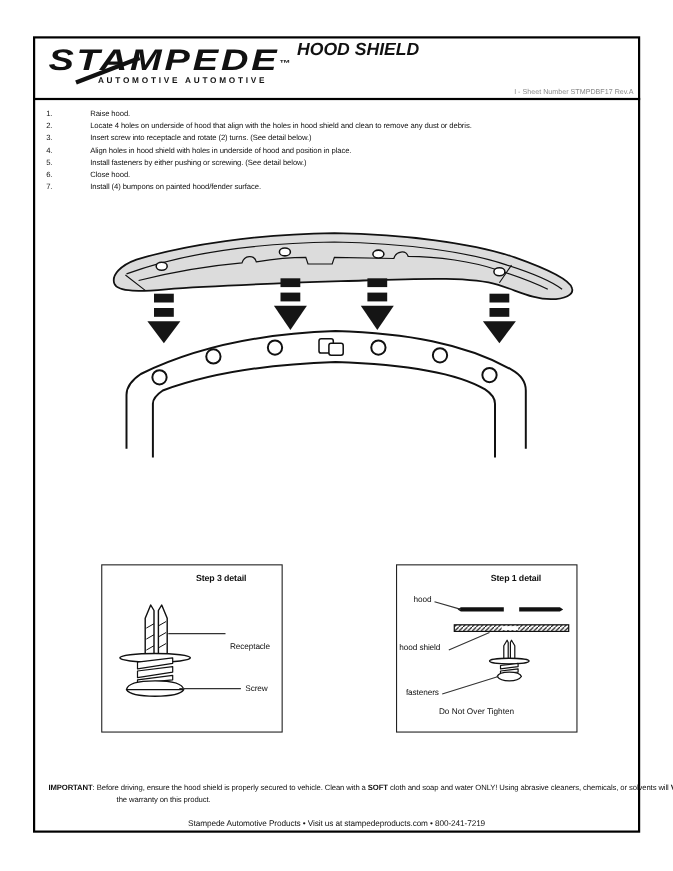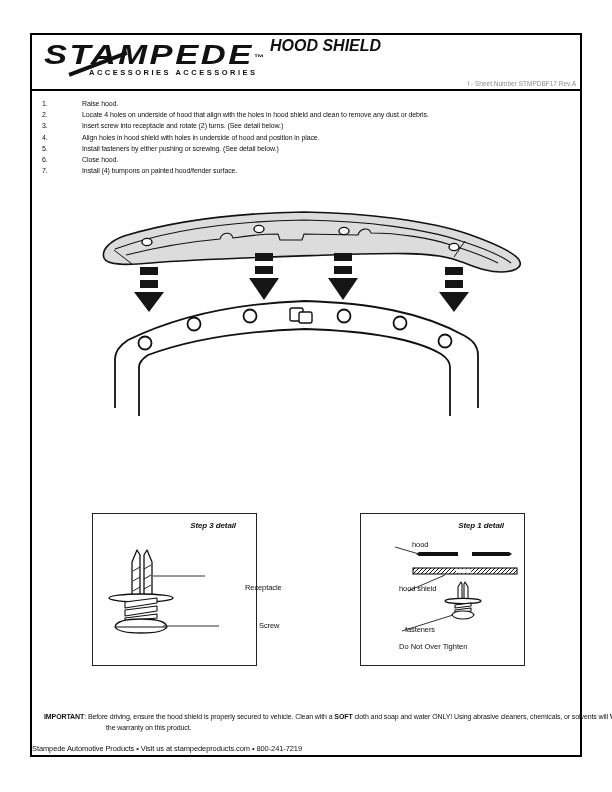--- a/index.html
+++ b/index.html
@@ -21,41 +21,41 @@
   
   .instructions{position:absolute;left:10px;top:63px;width:520px;}
   .inst{display:flex;line-height:11.2px;font-size:7px;letter-spacing:-0.1px;}
   .inst .num{width:40px;flex:0 0 40px;}
   .inst .txt{flex:1;}
   
   .main-svg{position:absolute;left:55px;top:162px;width:445px;height:230px;}
   
   .dbox{position:absolute;width:163px;height:151px;border:1.5px solid #222;background:#fff;}
   .dbox svg{position:absolute;left:0;top:0;}
-  .boxtitle{position:absolute;right:20px;top:7px;font-size:8px;font-weight:bold;letter-spacing:-0.1px;font-style:italic;}
-  .lbl{position:absolute;font-size:7.5px;letter-spacing:-0.1px;white-space:nowrap;margin-left:36px;}
+  .boxtitle{position:absolute;right:32px;top:7px;font-size:8px;font-weight:bold;letter-spacing:-0.1px;}
+  .lbl{position:absolute;font-size:7.5px;letter-spacing:-0.1px;white-space:nowrap;}
   .warning{position:absolute;left:38px;top:128px;width:132px;text-align:left;font-size:7.5px;}
   .box-step3{left:60px;top:478px;}
   .box-step5{left:328px;top:478px;}
   
   .notice{position:absolute;left:12px;top:677px;width:526px;margin:0;font-size:7px;line-height:10.8px;
           letter-spacing:-0.1px;padding-left:62px;text-indent:-62px;}
   .notice b{letter-spacing:-0.1px;}
-  .footer{position:absolute;left:0;right:0;top:709px;text-align:left;font-size:7.5px;letter-spacing:-0.1px;}
+  .footer{position:absolute;left:0;right:0;top:709px;text-align:center;font-size:7.5px;letter-spacing:-0.1px;}
 </style>
 </head>
 <body>
 
 <div class="sheet">
   <div class="border-box">
 
     <div class="logo">
       <div class="wordmark"><span>STAMPEDE</span><span class="tm">™</span></div>
       <div class="swoosh"></div>
-      <div class="tagline">ACCESSORIES ACCESSORIES</div>
+      <div class="tagline">AUTOMOTIVE AUTOMOTIVE</div>
     </div>
     <div class="titles">
       <div class="t1">HOOD SHIELD</div>
     </div>
     <div class="sheetnum">I - Sheet Number STMPDBF17 Rev.A</div>
     <div class="divider"></div>
 
     <div class="instructions">
       <div class="inst">
           <span class="num">1.</span>

